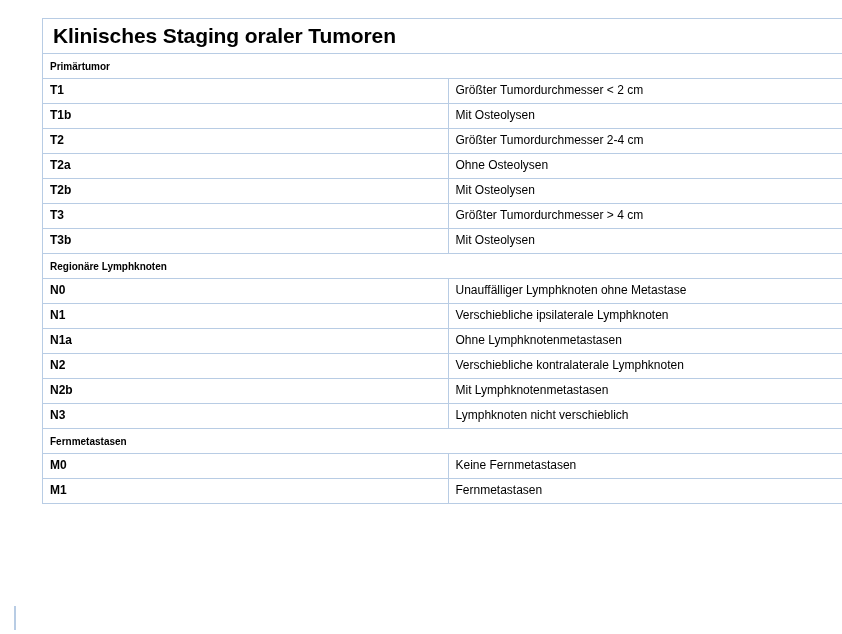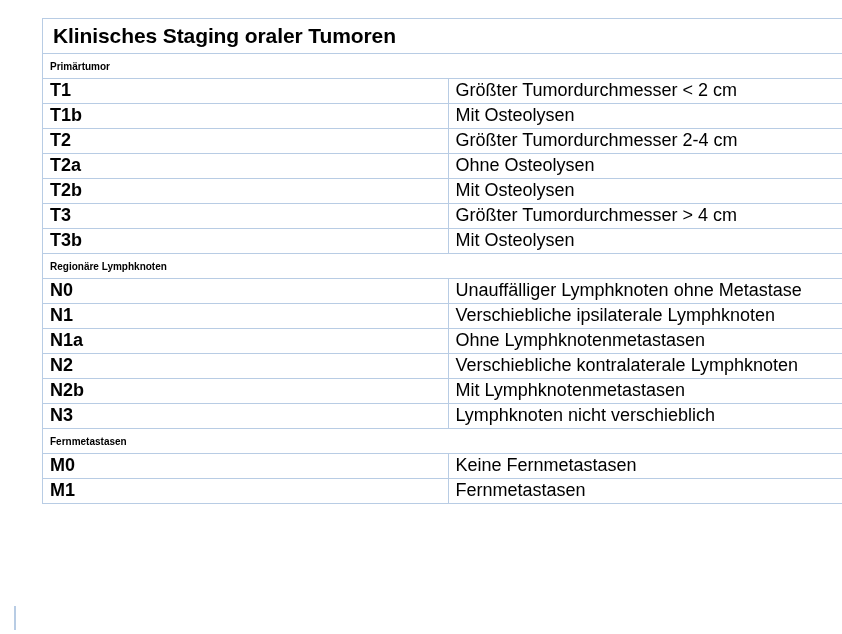--- a/index.html
+++ b/index.html
@@ -31,21 +31,21 @@
     width: 812px;
     table-layout: fixed;
   }
   table.staging tr {
     height: 25px;
   }
   table.staging td {
     border: 1px solid #b8cce4;
     padding: 0 0 0 7px;
     vertical-align: middle;
-    font-size: 18px;
+    font-size: 12px;
     line-height: 1.1;
     white-space: nowrap;
     overflow: hidden;
   }
   
   tr.title-row td {
     font-size: 21px;
     font-weight: bold;
     letter-spacing: -0.1px;
     height: 34px;

